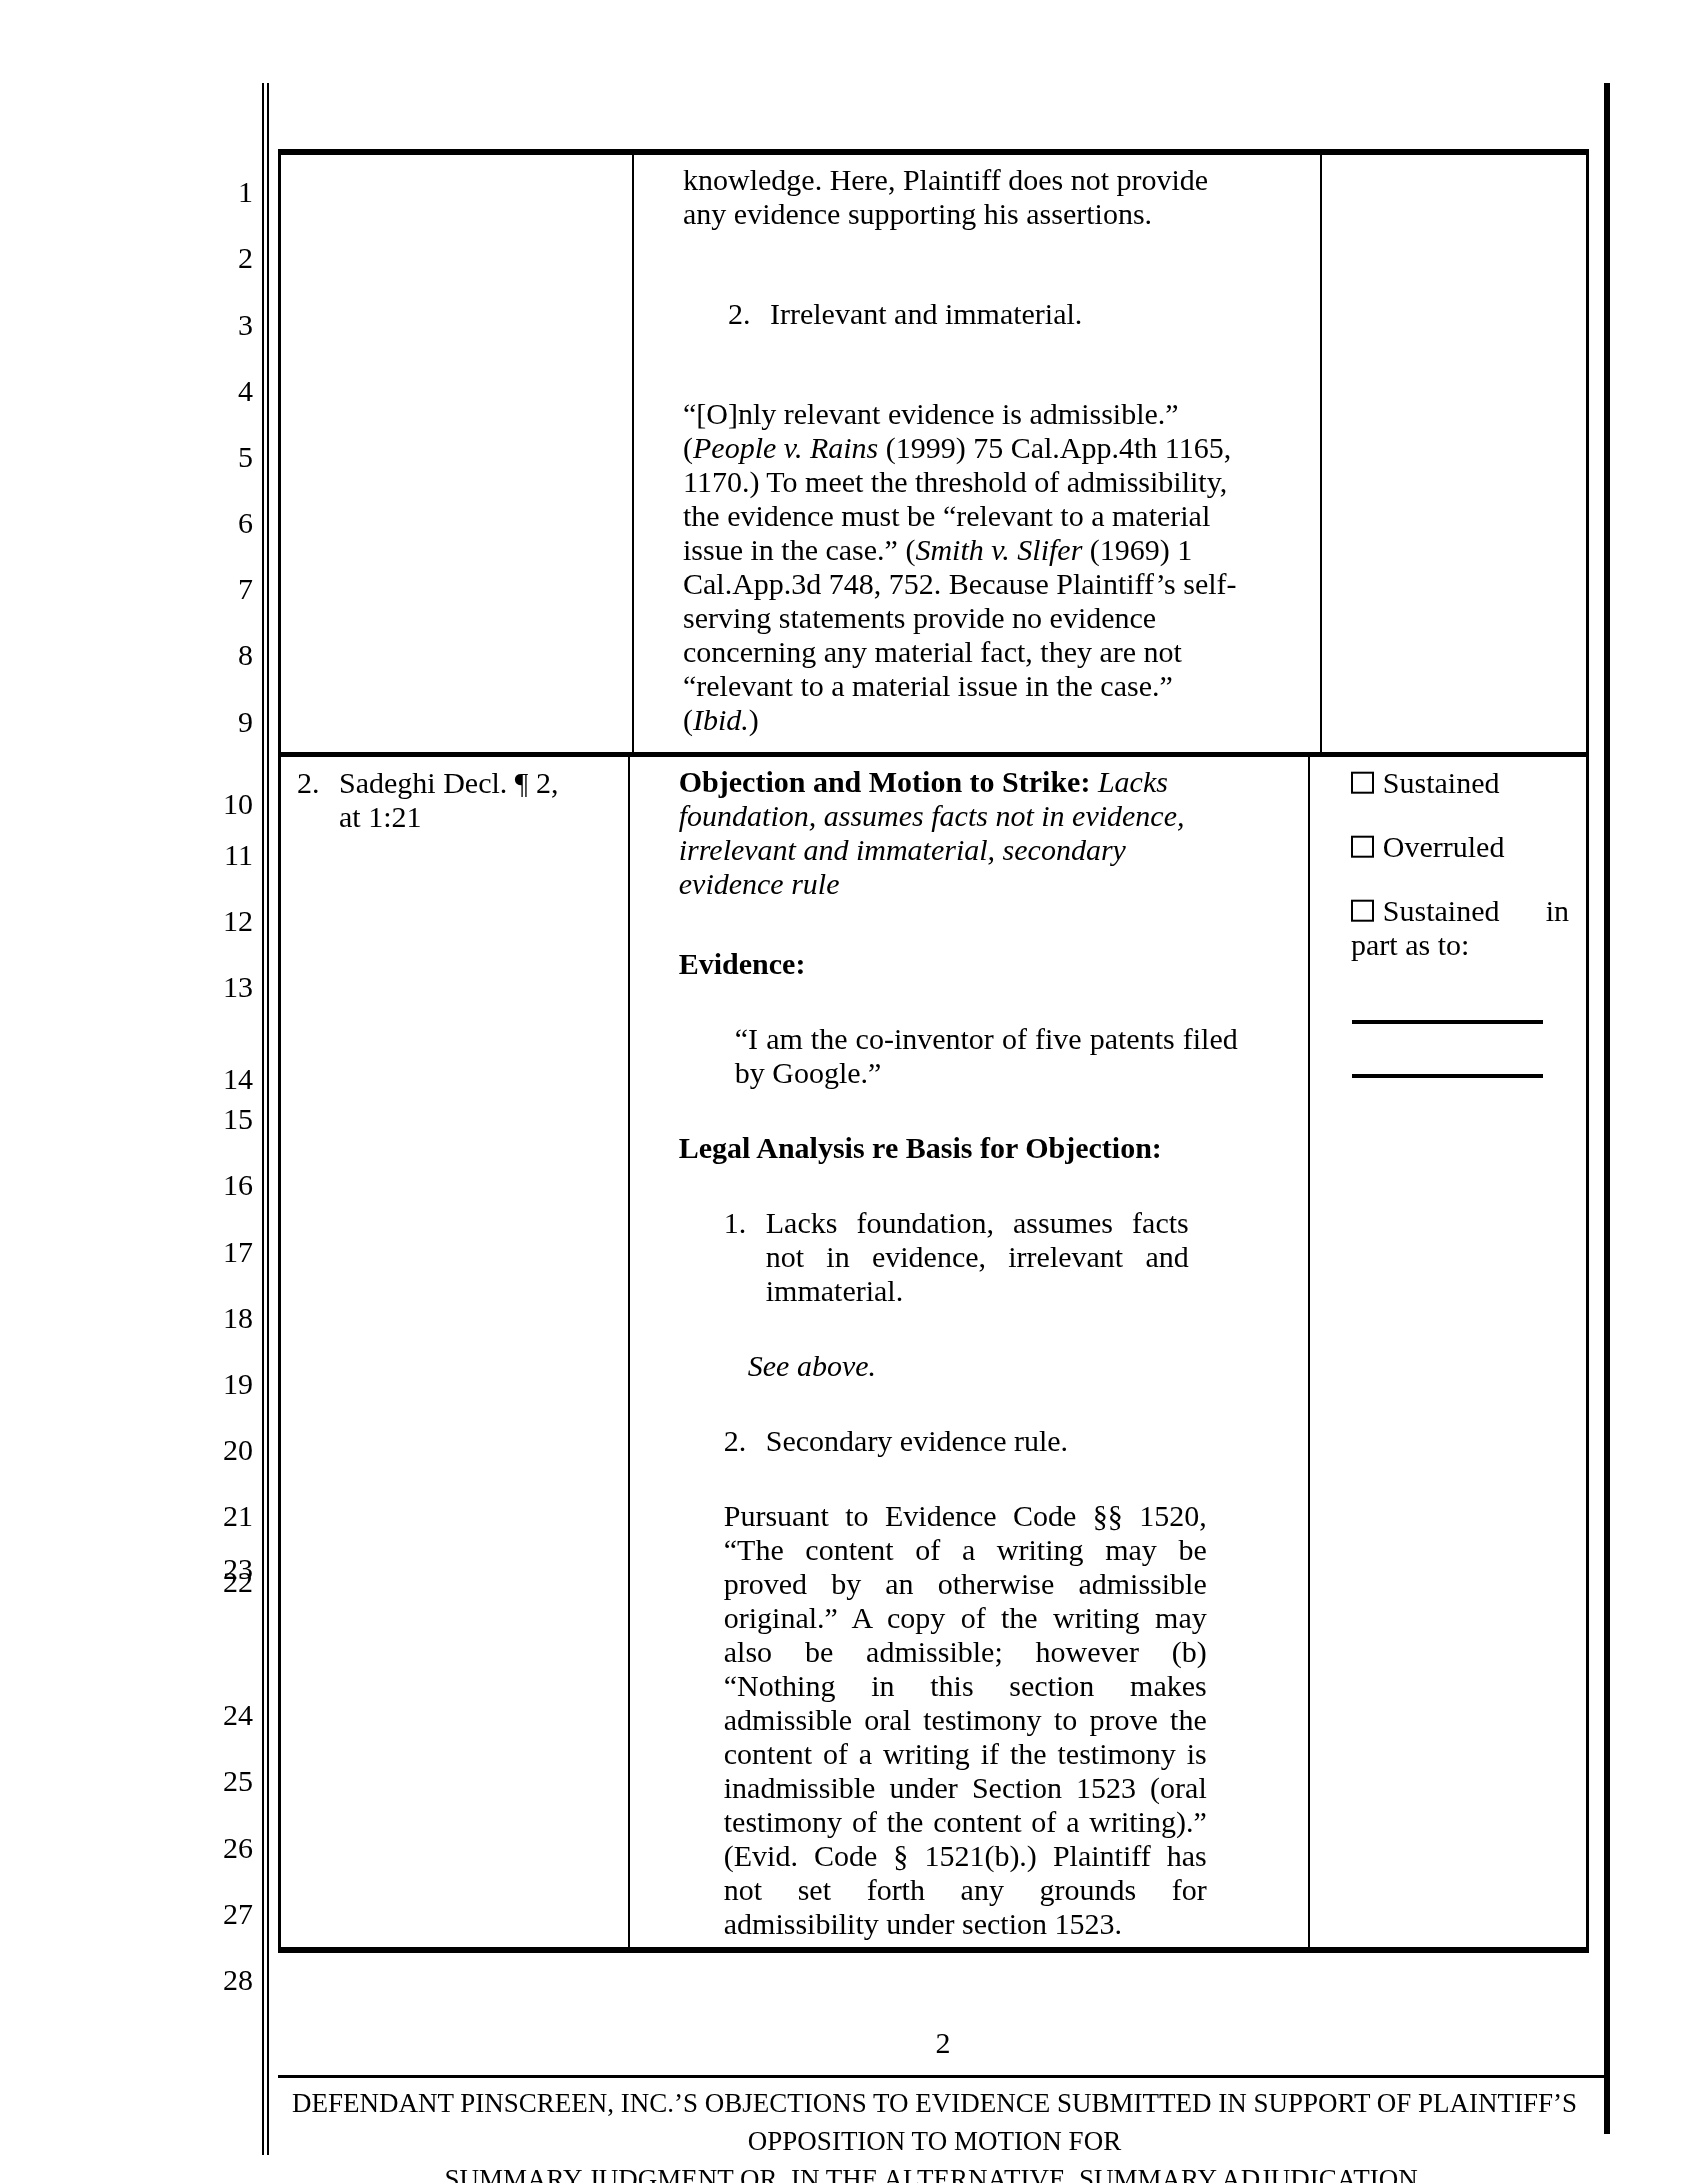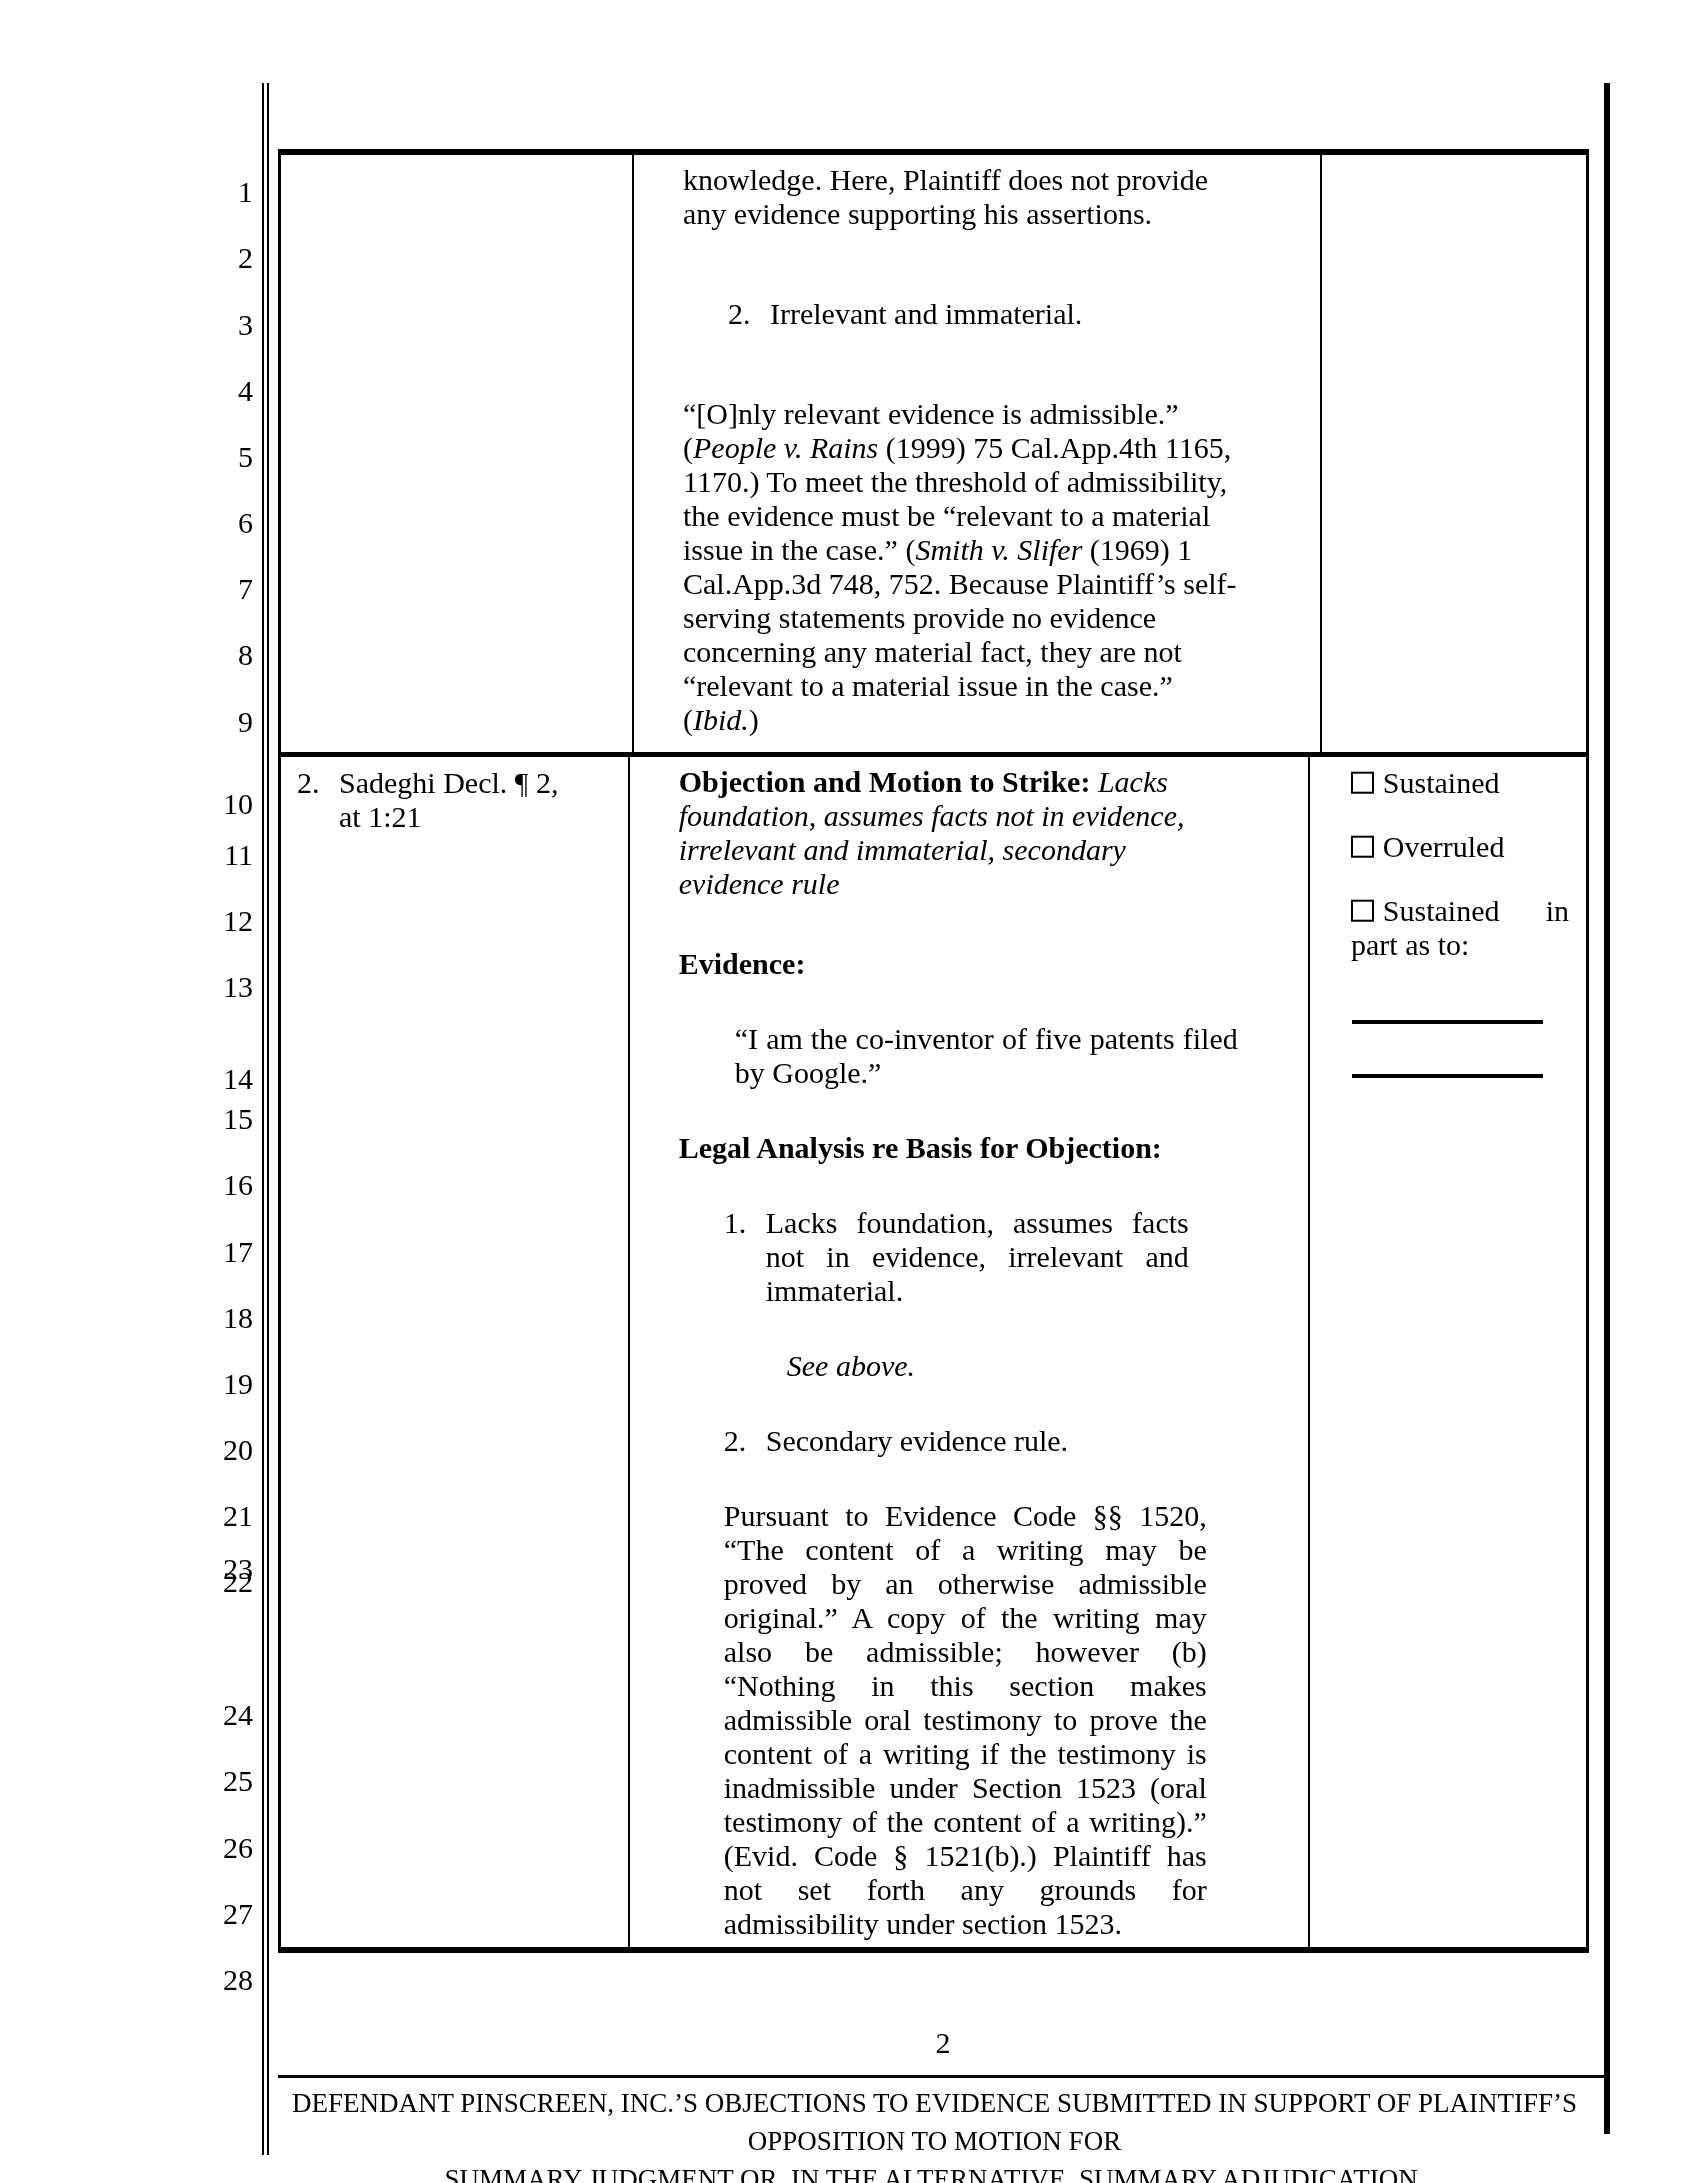--- a/index.html
+++ b/index.html
@@ -31,21 +31,21 @@
   .blk2{margin:0 0 41px 0;}
   .it{font-style:italic;}
   .bd{font-weight:bold;}
 
   .li{display:flex;margin-left:45px;}
   .li .n{flex:0 0 42px;}
   .li .t{width:423px;}
   .just{text-align:justify;}
 
   .quote{margin:0 0 41px 56px;width:503px;text-align:justify;}
-  .seeabove{margin:0 0 41px 108px;font-style:italic;}
+  .seeabove{margin:0 0 41px 69px;font-style:italic;}
   .apara{margin-left:45px;width:483px;text-align:justify;}
 
   .src{display:flex;}
   .src .n{flex:0 0 42px;}
 
   .opt{margin-bottom:30px;}
   .opt3{width:218px;text-align:justify;}
   .cb{display:inline-block;width:18.5px;height:18.5px;border:2px solid #000;
       margin-right:9.3px;transform:translateY(0.7px);}
   .blank{width:191px;border-top:4px solid #000;margin-left:1.3px;}

